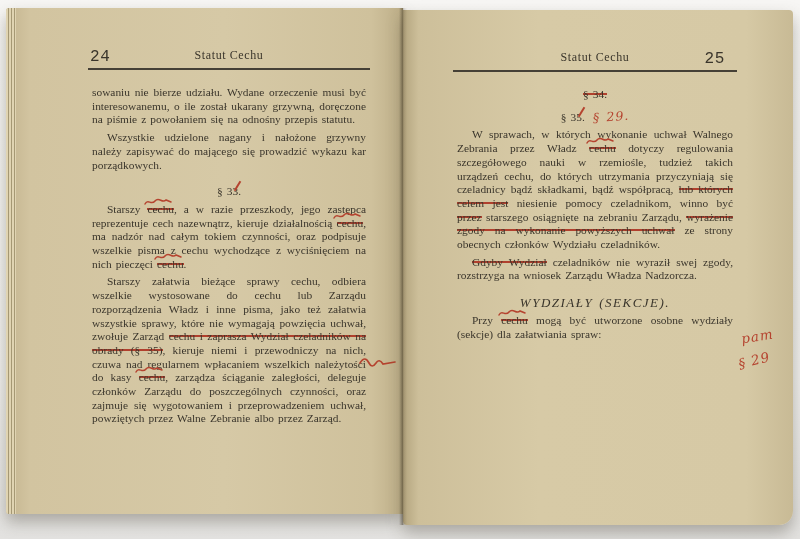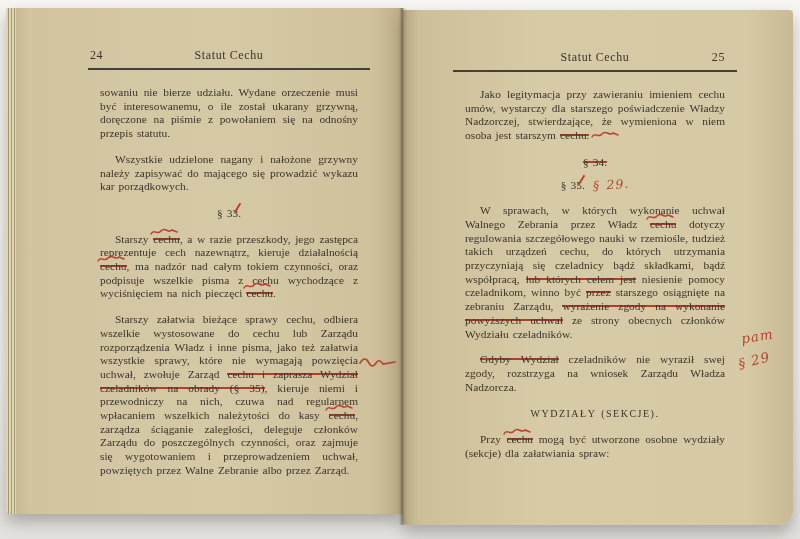--- a/index.html
+++ b/index.html
@@ -26,32 +26,32 @@
   }
   .edge-stack{
     position:absolute;left:0;top:0;bottom:0;width:10px;
     background:repeating-linear-gradient(90deg,#e0d4b2 0 2px,#a59874 2px 3px);
     border-radius:3px 0 0 3px;
   }
   .content{position:absolute;top:40px;}
   .page.left .content{left:82px;width:282px;}
   .page.right .content{left:50px;width:284px;}
   .header{position:relative;height:18px;font-size:12px;letter-spacing:.6px;}
-  .header .num{position:absolute;top:0;font-size:12px;}
+  .header .num{position:absolute;top:0;font-size:16px;font-family:Liberation Mono, monospace;}
   .page.left .header .num{left:2px;}
   .page.right .header .num{right:12px;}
   .header .rt{display:block;text-align:center;}
   .rule{height:2px;background:#454036;margin:2px 0 16px 0;position:relative;}
   .rule:before{content:"";position:absolute;left:0;top:0;height:1px;width:62px;background:inherit;}
   .body-col{font-size:11.4px;line-height:13.7px;text-align:justify;word-spacing:1.2px;}
-  .para{margin:12px;}
+  .para{margin:4px;}
   .para.ind{text-indent:15px;}
   .h{text-align:center;margin:8px 0 3px 0;text-indent:0;position:relative;}
   .h.gap{margin-top:13px;}
-  .h.caps{letter-spacing:1.5px;font-size:10px;}
+  .h.caps{letter-spacing:1.5px;font-size:13px;font-style:italic;}
   .rs{
     background:linear-gradient(to bottom,transparent 45%,#b0402d 45%,#b0402d 57%,transparent 57%);
   }
   .hw{
     font-family:"DejaVu Serif", serif;font-style:italic;
     color:#b5432f;font-size:12.5px;letter-spacing:1px;
     display:inline-block;transform:rotate(-4deg);margin-left:8px;
   }
   .scr{display:inline-block;width:0;height:0;overflow:visible;position:relative;vertical-align:baseline;}
   .scr svg{position:absolute;}
@@ -109,23 +109,20 @@
   </div>
 
   <div class="page right">
     <div class="content">
       <div class="header">
         <span class="rt">Statut Cechu</span>
         <span class="num">25</span>
       </div>
       <div class="rule"></div>
       <div class="body-col">
-          <p class="para ind"><span>Jako legitymacja przy zawieraniu imieniem cechu umów, wystarczy dla starszego poświadczenie Władzy Nadzorczej, stwierdzające, że wymieniona w niem osoba jest starszym </span><span class="rs">cechu.</span><span class="scr after"><svg width="28" height="12" viewBox="0 0 28 12">
-                <path d="M1 8 C4 2, 7 10, 11 5 S 18 8, 22 4 L27 6" stroke="#b5432f" stroke-width="1.5" fill="none" stroke-linecap="round"></path>
-              </svg></span></p>
           <div class="h gap"><span class="rs">§ 34.</span></div>
           <div class="h"><span>§ 35.</span><span class="slash"><i></i></span><span class="hw">§ 29.</span></div>
           <p class="para ind"><span>W sprawach, w których wykonanie uchwał Walnego Zebrania przez Władz </span><span class="rs">cechu</span><span class="scr above"><svg width="28" height="12" viewBox="0 0 28 12">
                 <path d="M1 8 C4 2, 7 10, 11 5 S 18 8, 22 4 L27 6" stroke="#b5432f" stroke-width="1.5" fill="none" stroke-linecap="round"></path>
               </svg></span><span> dotyczy regulowania szczegółowego nauki w rzemiośle, tudzież takich urządzeń cechu, do których utrzymania przyczyniają się czeladnicy bądź składkami, bądź współpracą, </span><span class="rs">lub których celem jest</span><span> niesienie pomocy czeladnikom, winno być </span><span class="rs">przez</span><span> starszego osiągnięte na zebraniu Zarządu, </span><span class="rs">wyrażenie zgody na wykonanie powyższych uchwał</span><span> ze strony obecnych członków Wydziału czeladników.</span></p>
           <p class="para ind"><span class="rs">Gdyby Wydział</span><span> czeladników nie wyraził swej zgody, rozstrzyga na wniosek Zarządu Władza Nadzorcza.</span></p>
           <div class="h gap caps"><span>WYDZIAŁY (SEKCJE).</span></div>
           <p class="para ind"><span>Przy </span><span class="rs">cechu</span><span class="scr above"><svg width="28" height="12" viewBox="0 0 28 12">
                 <path d="M1 8 C4 2, 7 10, 11 5 S 18 8, 22 4 L27 6" stroke="#b5432f" stroke-width="1.5" fill="none" stroke-linecap="round"></path>
               </svg></span><span> mogą być utworzone osobne wydziały (sekcje) dla załatwiania spraw:</span></p>

